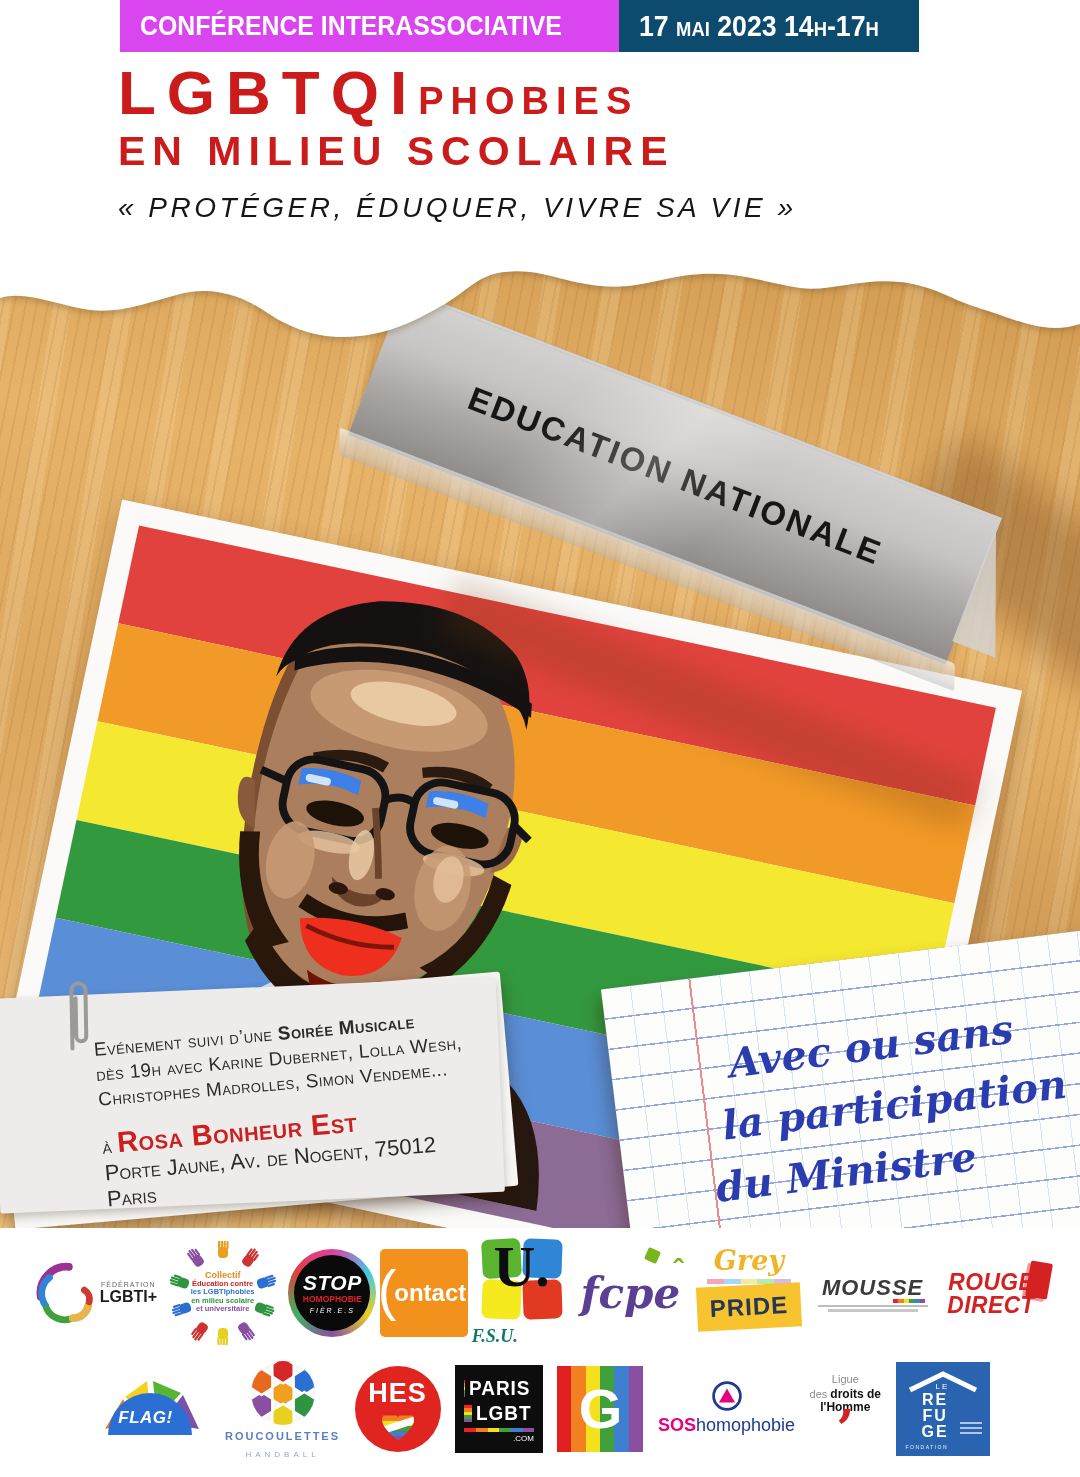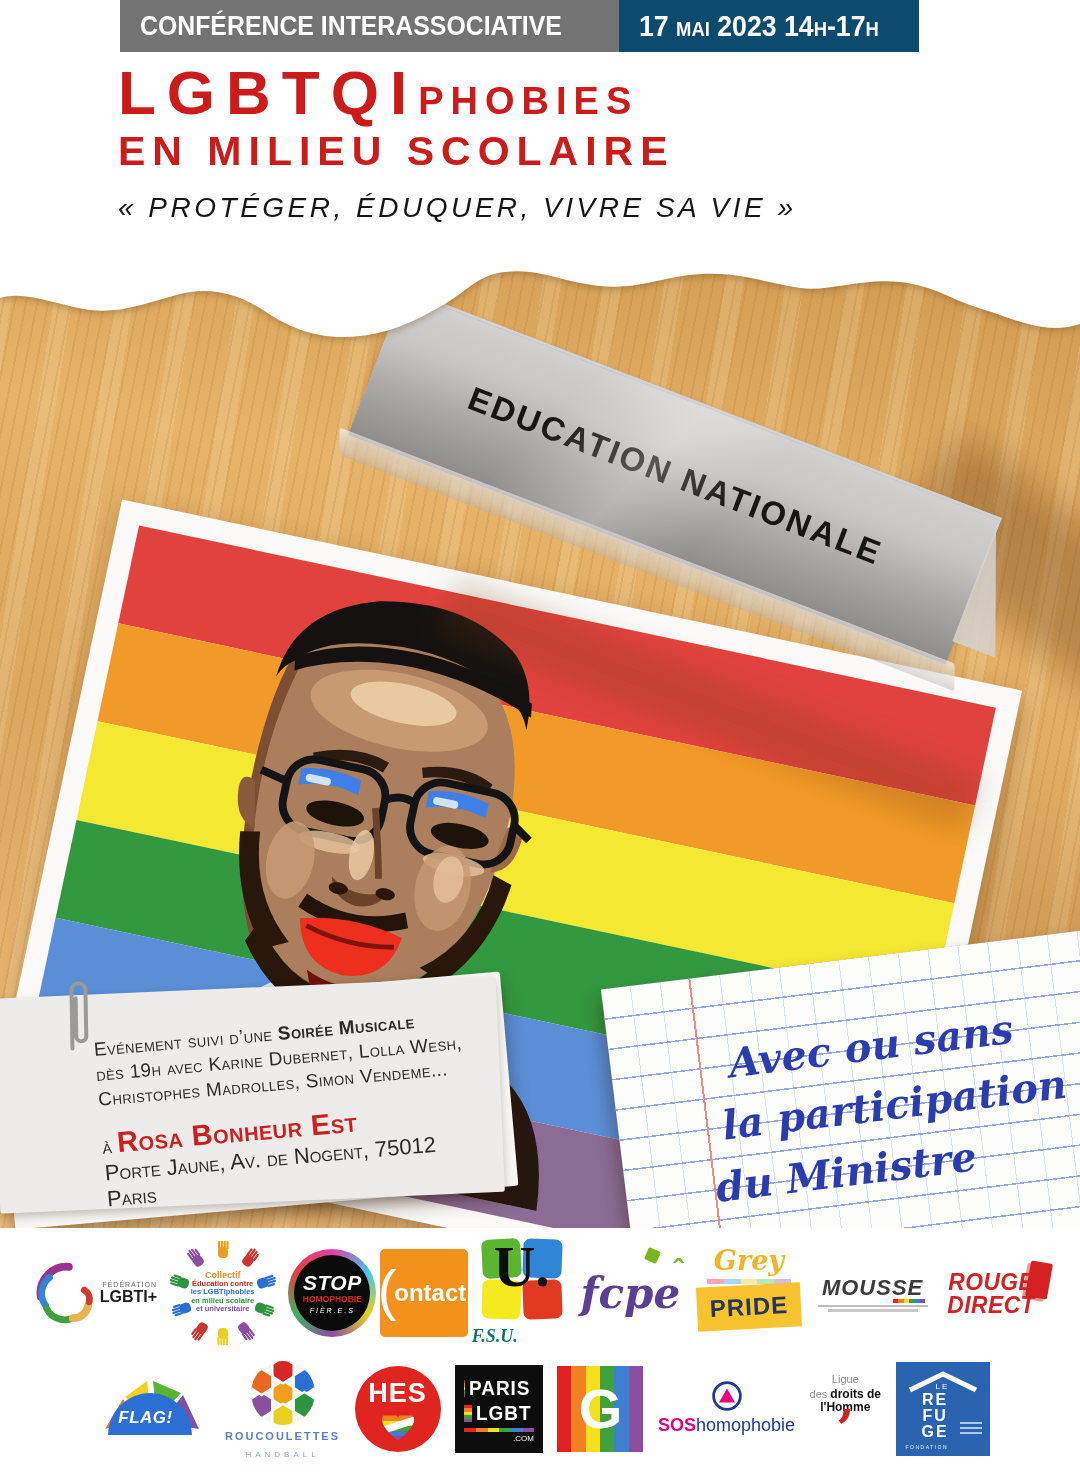--- a/index.html
+++ b/index.html
@@ -5,21 +5,21 @@
   html,body{margin:0;padding:0;background:#ffffff;}
   .page{position:relative;width:1080px;height:1477px;overflow:hidden;background:#fff;
         font-family:"Liberation Sans",sans-serif;}
   .sc{font-variant:small-caps;}
 
   
   .header{position:absolute;left:0;top:0;width:1080px;height:258px;background:#fff;z-index:8;}
   .banner{position:absolute;left:120px;top:0;display:flex;height:52px;}
   .banner-red,.banner-black{display:flex;align-items:center;white-space:nowrap;
      color:#fff;font-weight:700;font-size:27px;padding:0 20px;}
-  .banner-red{background:#737373;}
+  .banner-red{background:#d946ef;}
   .banner-black{background:#0c4a6e;font-size:29px;}
   .banner-red span,.banner-black span{display:inline-block;transform:scaleX(.92);transform-origin:left center;}
   .title{position:absolute;left:118px;top:62px;margin:0;color:#cc1b1b;line-height:1;white-space:nowrap;}
   .t-lg{font-size:62px;font-weight:700;letter-spacing:11px;}
   .t-sm{font-size:38px;font-weight:700;letter-spacing:7px;}
   .title2{position:absolute;left:118px;top:128px;color:#cc1b1b;font-size:41px;font-weight:700;letter-spacing:7px;white-space:nowrap;}
   .subtitle{position:absolute;left:118px;top:192px;color:#161616;font-size:28px;font-style:italic;
      letter-spacing:3.5px;white-space:nowrap;}
 
   
@@ -88,21 +88,21 @@
 
   
   .footer{position:absolute;left:0;top:1228px;width:1080px;height:249px;background:#fff;z-index:8;}
   .logo-row1{position:absolute;left:0;top:10px;width:1080px;height:110px;display:flex;
      justify-content:space-evenly;align-items:center;padding:0 30px;box-sizing:border-box;}
   .logo-row2{position:absolute;left:0;top:118px;width:1080px;height:125px;display:flex;
      justify-content:space-evenly;align-items:center;padding:0 76px;box-sizing:border-box;}
   .logo{display:flex;flex-direction:column;align-items:center;justify-content:center;text-align:center;}
 
   .fed{flex-direction:row;}
-  .fed-txt{margin-left:4px;text-align:right;}
+  .fed-txt{margin-left:4px;text-align:center;}
   .fed-top{font-size:7px;color:#666;letter-spacing:1px;}
   .fed-main{font-size:16px;font-weight:700;color:#1c1c1c;}
 
   .collectif{position:relative;width:124px;height:104px;}
   .col-text{position:absolute;left:0;right:0;top:30px;line-height:8.5px;}
   .col-l1{font-size:9px;font-weight:700;color:#e88a1f;}
   .col-l2{font-size:7.5px;font-weight:700;color:#cc2222;}
   .col-l3{font-size:7.5px;font-weight:700;color:#2b6fd4;}
   .col-l4{font-size:7.5px;font-weight:700;color:#2f9441;}
   .col-l5{font-size:7.5px;font-weight:700;color:#8a4fa0;}

